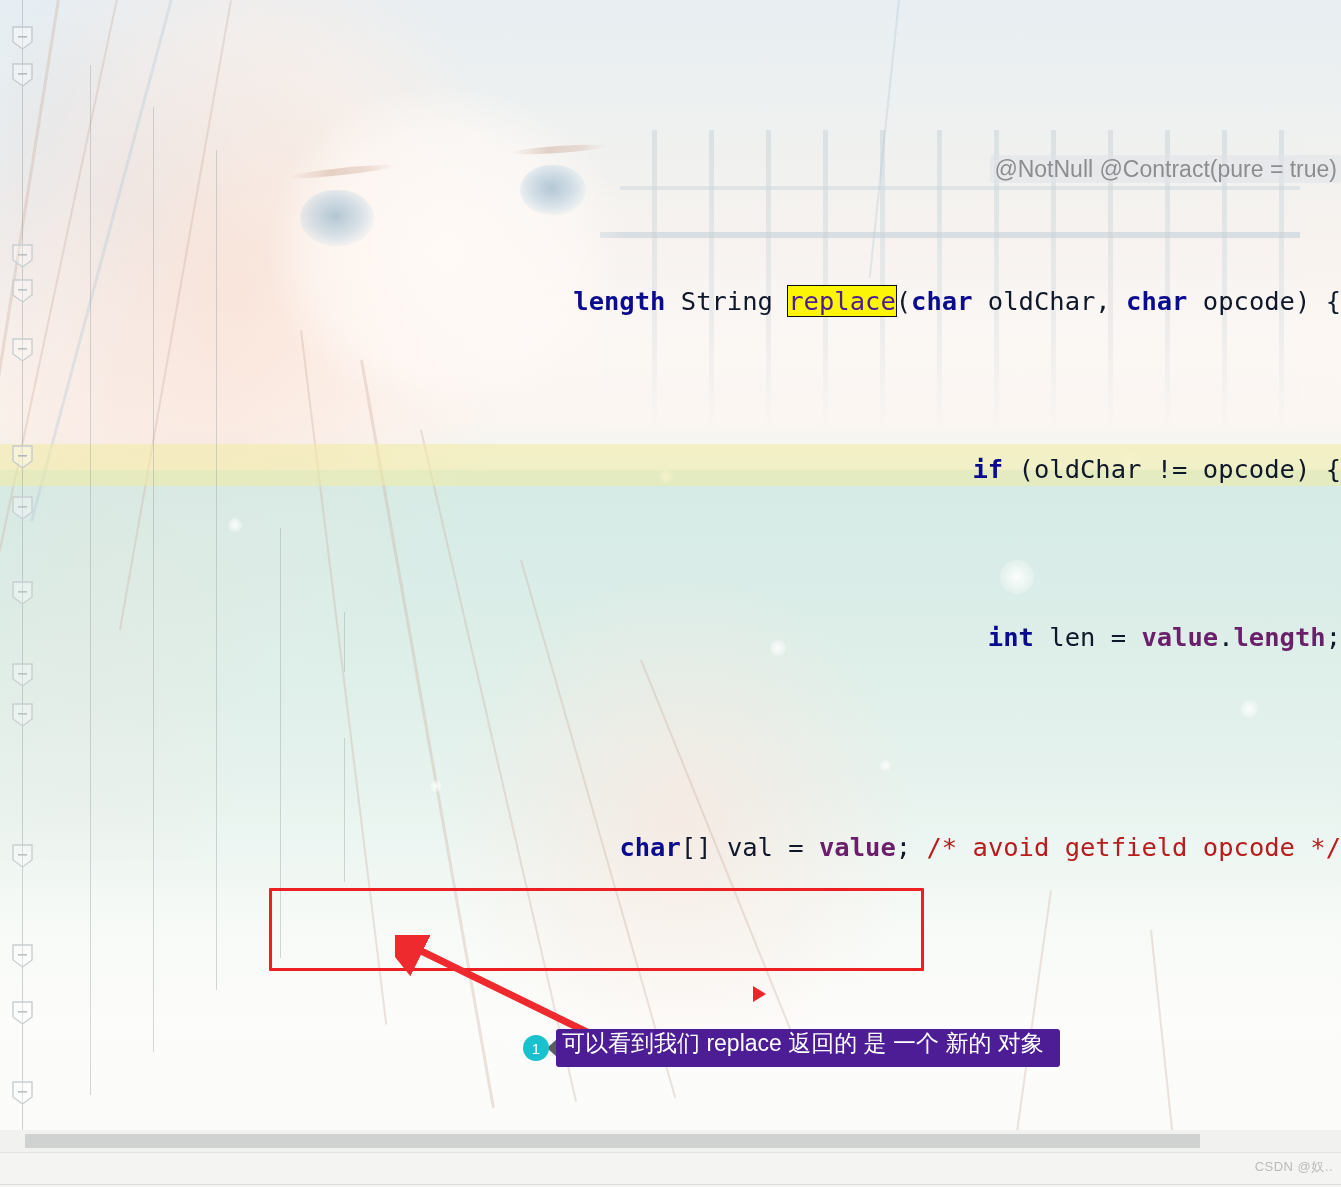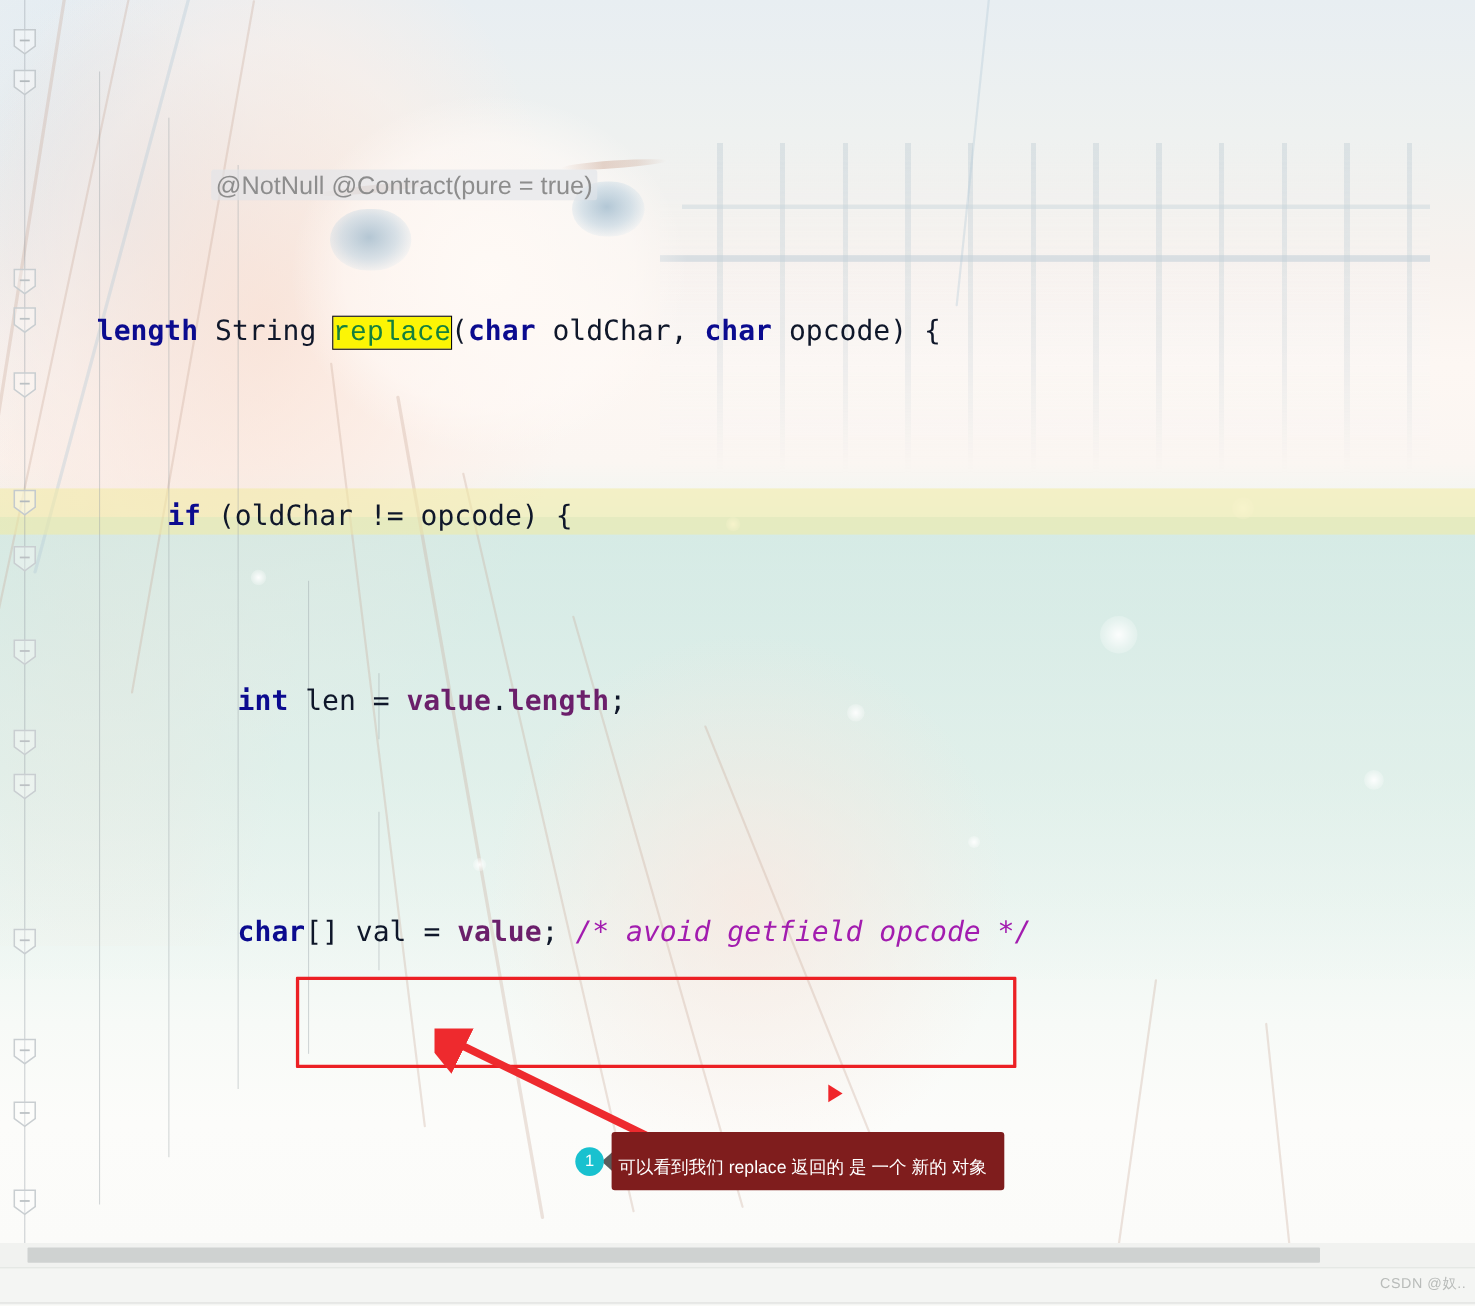--- a/index.html
+++ b/index.html
@@ -147,41 +147,41 @@
     font-family: "DejaVu Sans Mono", monospace;
     font-size: 25.5px;
     line-height: 42px;
     white-space: pre;
     color: #0a0a2e;
   }
   .code .ln {
     position: relative;
     height: 42px;
     padding-left: 0;
+    text-align: right;
   }
   .kw   { color: #0b0b8f; font-weight: bold; }
   .fld  { color: #6b1f6b; font-weight: bold; }
   .num  { color: #1515e0; font-weight: bold; }
-  .cmt  { color: #a21caf; font-style: italic; }
+  .cmt  { color: #b91c1c; }
   .plain{ color: #0f172a; }
   .loc  { color: #0a0a2e; text-decoration: underline; text-decoration-thickness: 1px; text-underline-offset: 3px; }
 
   .hint-inlay {
     color: #8d8d8d;
     background: rgba(225,228,232,0.62);
     border-radius: 3px;
     padding: 1px 4px;
     font-family: "Liberation Sans", sans-serif;
     font-size: 23px;
   }
   .hl-find {
     background: #fcf505;
     outline: 1.5px solid #0c0c0c;
-    color: #15803d;
-    font-family: Liberation Mono, monospace;
+    color: #4c1d95;
   }
 
   
   .anno { position: absolute; pointer-events: none; }
   .redbox {
     border: 3px solid #ec2024;
     border-radius: 1px;
   }
   .tri-marker {
     width: 0; height: 0;
@@ -205,26 +205,26 @@
     position: relative; z-index: 2;
   }
   .callout .arrowleft {
     width: 0; height: 0;
     border-right: 10px solid #5c5c5c;
     border-top: 9px solid transparent;
     border-bottom: 9px solid transparent;
     margin-left: -2px;
   }
   .callout .bubble {
-    background: #7f1d1d;
+    background: #4c1d95;
     color: #ffffff;
     font-family: "Liberation Sans", sans-serif;
-    font-size: 16px;
+    font-size: 23px;
     line-height: 1;
-    padding: 25px 16px 12px 6px;
+    padding: 3px 16px 12px 6px;
     border-radius: 3px;
     margin-left: -1px;
     white-space: nowrap;
   }
 
   
   .hscroll-track {
     position: absolute; left: 0; bottom: 35px; width: 1341px; height: 22px;
     background: #f1f2f0;
   }

